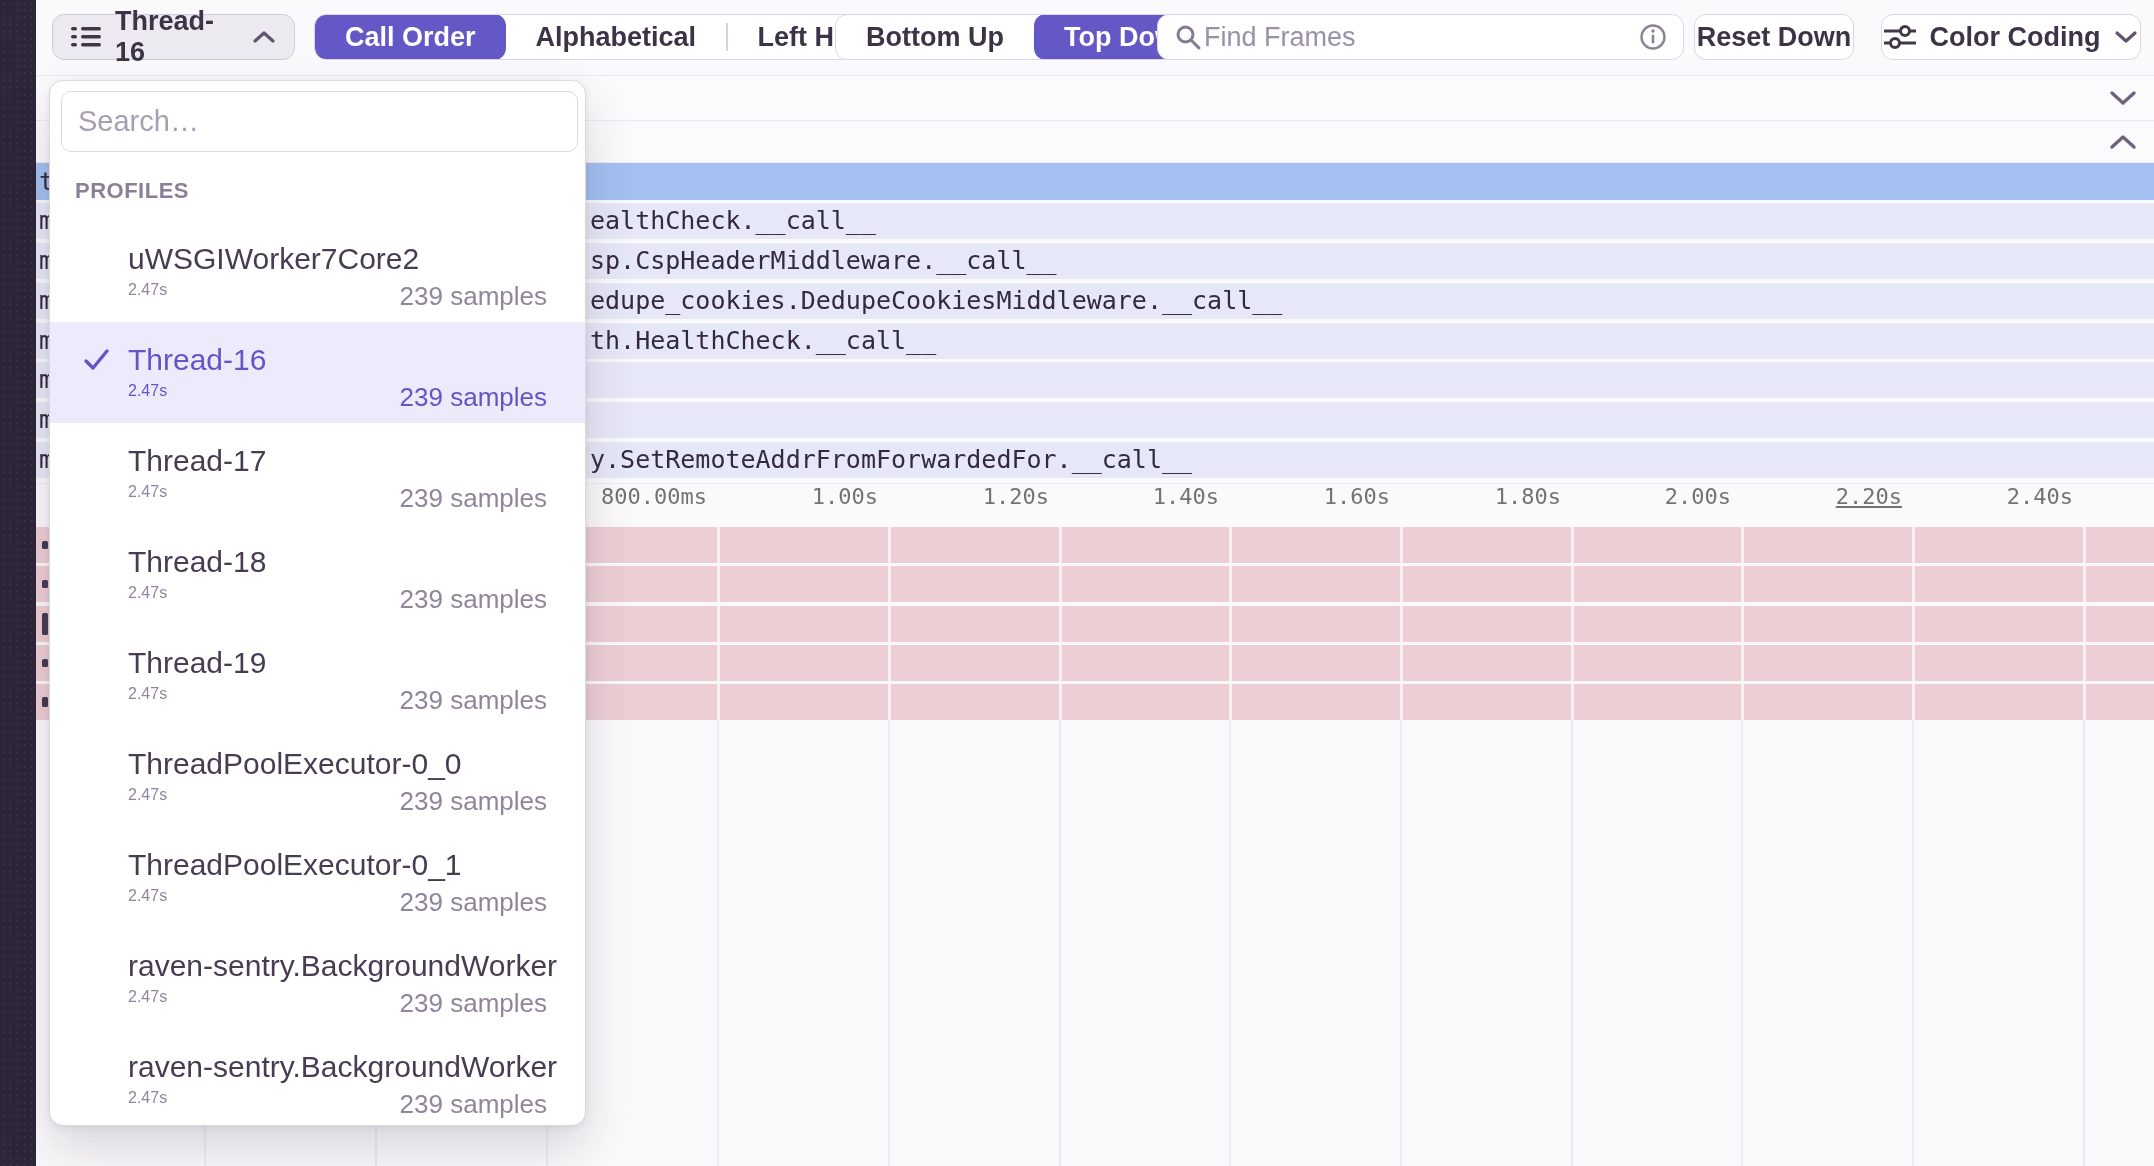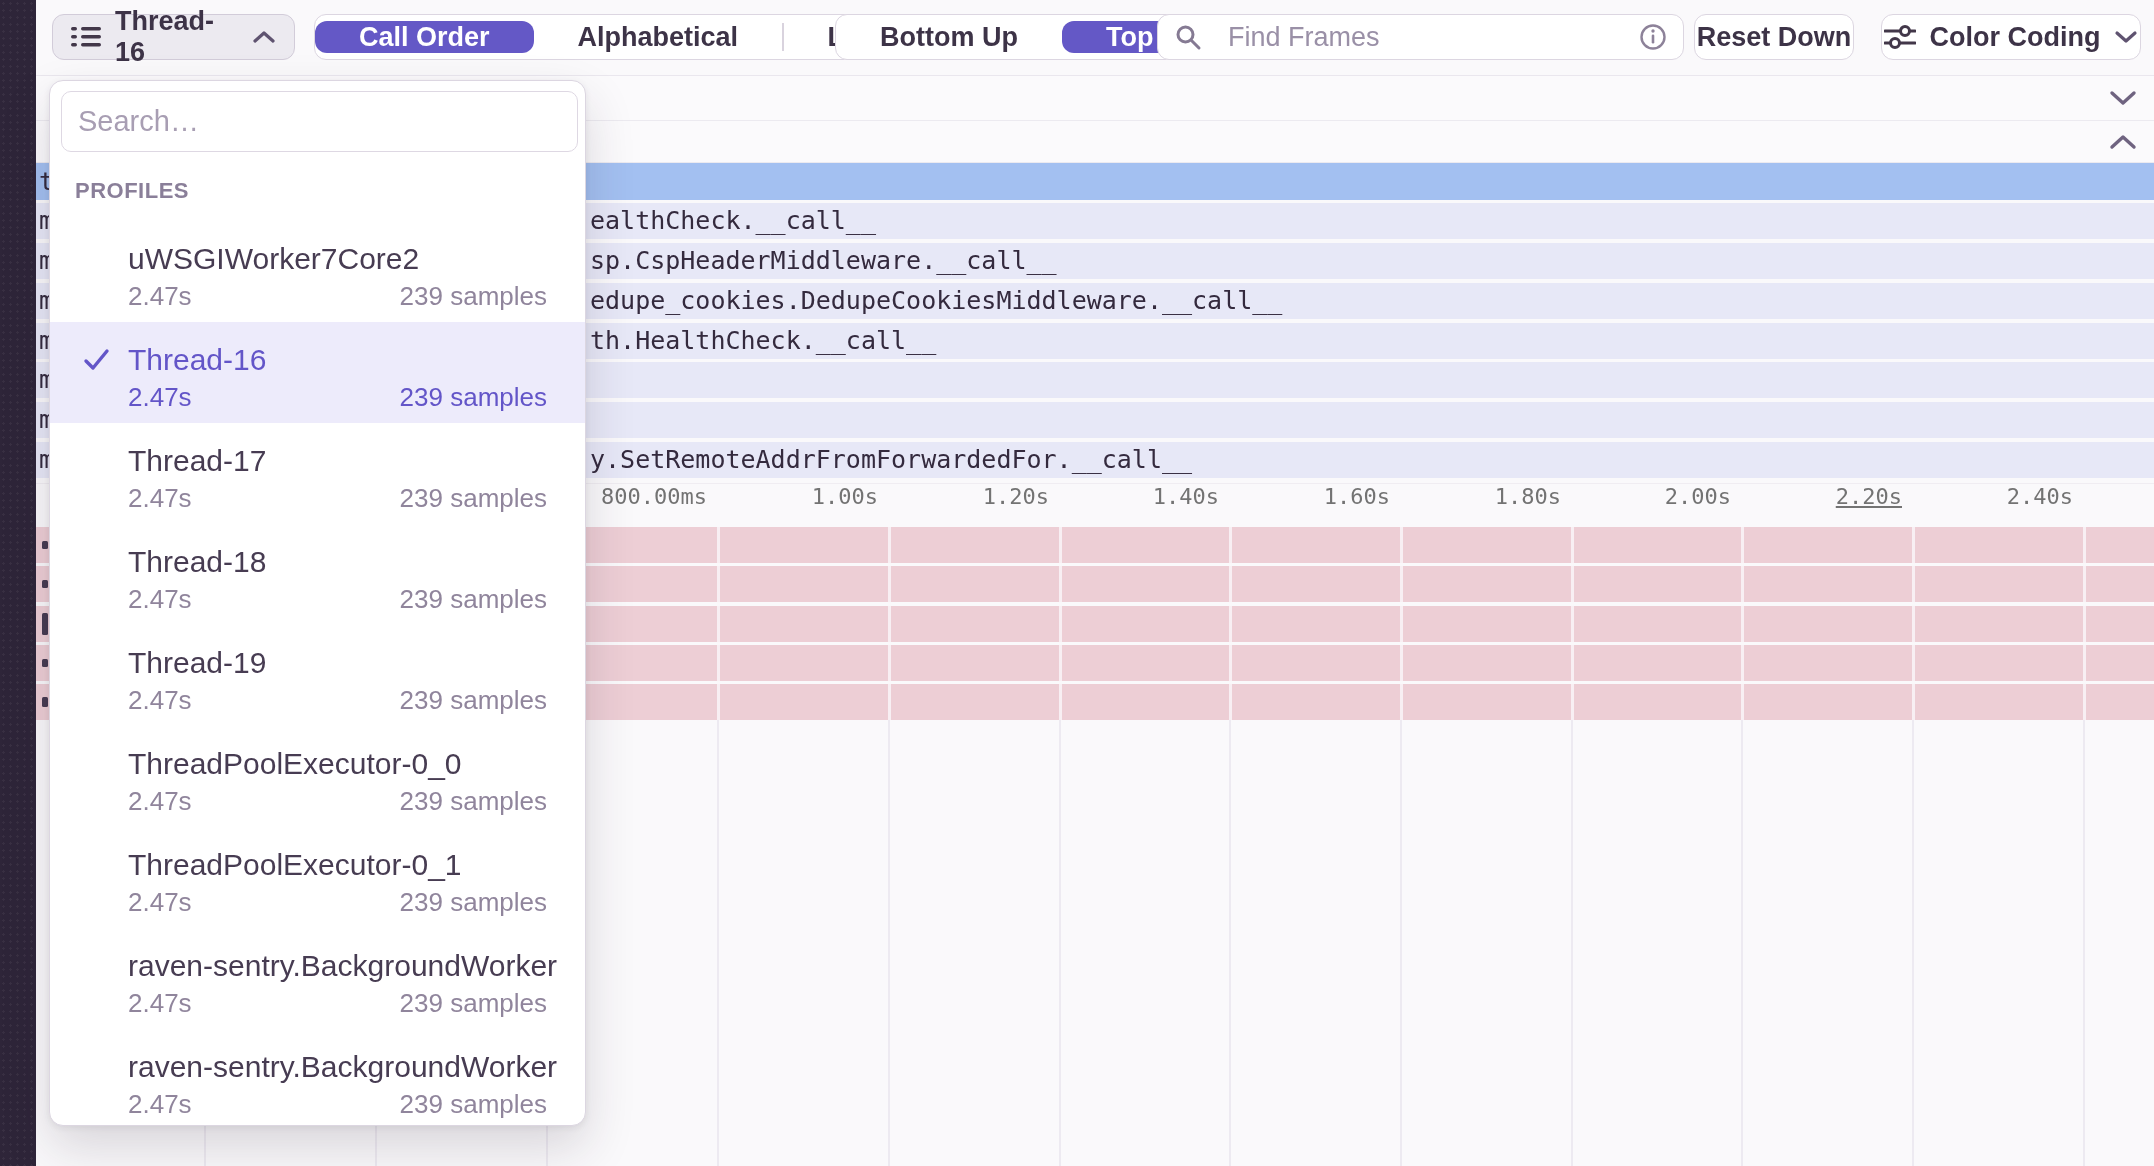--- a/index.html
+++ b/index.html
@@ -15,25 +15,25 @@
   #toolbar{position:absolute;left:36px;top:0;width:2118px;height:75px;background:#faf9fb;
            border-bottom:1px solid #eae7ee;z-index:10;}
   .tb{position:absolute;top:14px;height:46px;box-sizing:border-box;display:flex;align-items:center;
       background:#fff;border:1.5px solid #dcd6e1;border-radius:12px;color:#3d3347;
       font-size:27px;font-weight:600;cursor:default;}
   #thread-trigger{left:16px;width:243px;background:#eceaf0;border-color:#d2ccd9;padding:0 18px;gap:14px;}
   #thread-trigger .lbl{flex:1;}
   .seg-group{padding:0;overflow:hidden;}
   #sort-group{left:278px;}
   #dir-group{left:799px;}
-  .seg{display:flex;align-items:center;justify-content:center;height:32px;padding:0 44px;
+  .seg{display:flex;align-items:center;justify-content:center;height:46px;padding:0 30px;
        box-sizing:border-box;white-space:nowrap;}
   .seg.sel{background:#6458c6;color:#fff;border-radius:12px;}
   .seg-div{width:1.5px;height:28px;background:#d9d3de;align-self:center;}
-  #find-input-box{left:1121px;width:527px;font-weight:400;padding:0 16px;gap:24px;}
+  #find-input-box{left:1121px;width:527px;font-weight:400;padding:0 16px;gap:0;}
   #find-input-box input{flex:1;border:none;outline:none;background:transparent;
        font:400 27px "Liberation Sans",sans-serif;color:#3d3347;min-width:0;}
   #find-input-box input::placeholder{color:#9a90a7;}
   #reset-zoom{left:1658px;width:160px;justify-content:center;}
   #color-coding{left:1845px;width:260px;justify-content:center;gap:14px;}
 
   
   .subbar{position:absolute;left:36px;width:2118px;background:#fbfafc;border-bottom:1px solid #eceaf0;}
   #subbar-1{top:76px;height:44px;}
   #subbar-2{top:121px;height:41px;}
@@ -58,21 +58,21 @@
   #panel-search{position:absolute;left:11px;top:10px;width:517px;height:61px;box-sizing:border-box;
       border:1.5px solid #ded8e3;border-radius:10px;background:#fff;padding:0 16px;
       font:400 29px "Liberation Sans",sans-serif;color:#3d3347;outline:none;}
   #panel-search::placeholder{color:#a89eb3;}
   #profiles-label{position:absolute;left:25px;top:97px;font-size:22px;font-weight:700;
       letter-spacing:.5px;color:#8a7f99;}
   .pitem{position:absolute;left:0;width:537px;height:101px;box-sizing:border-box;cursor:default;}
   .pitem.sel{background:#edebfb;}
   .pitem .nm{position:absolute;left:78px;top:21px;font-size:30px;font-weight:500;color:#473c52;
       white-space:nowrap;}
-  .pitem .dur{position:absolute;left:78px;top:60px;font-size:26px;color:#90859c;}
+  .pitem .dur{position:absolute;left:78px;top:60px;font-size:16px;color:#90859c;}
   .pitem .smp{position:absolute;right:40px;top:60px;font-size:26px;color:#90859c;}
   .pitem.sel .nm,.pitem.sel .dur,.pitem.sel .smp{color:#6355c8;}
   .pitem .chk{position:absolute;left:33px;top:26px;}
 
   svg{display:block;}
 </style>
 </head>
 <body>
 
 <div id="screen">

